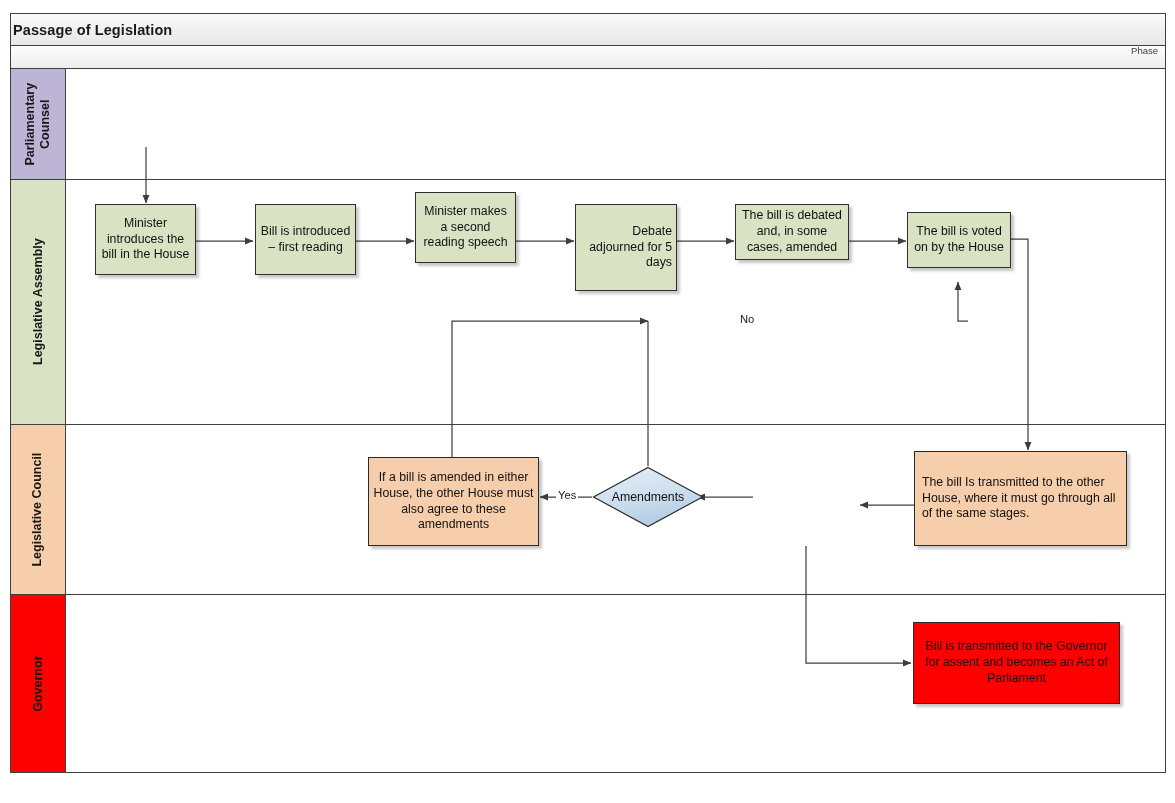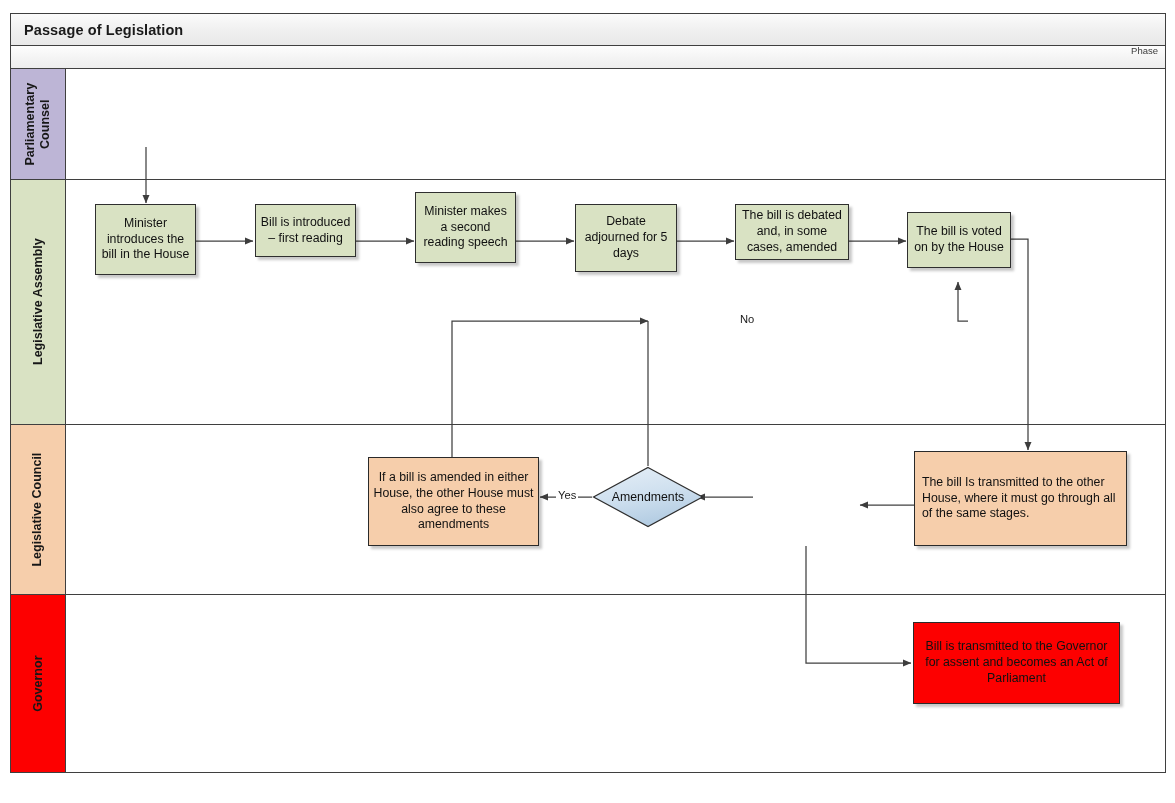--- a/index.html
+++ b/index.html
@@ -28,21 +28,21 @@
   
   .title-bar {
     position: absolute;
     left: 10px; top: 13px;
     width: 1156px; height: 33px;
     border: 1px solid #3f3f3f;
     background: linear-gradient(to bottom, #fbfbfb 0%, #efefef 55%, #e8e8e8 100%);
     display: flex; align-items: center;
   }
   .title-text {
-    padding-left: 13px;
+    padding-left: 2px;
     font-size: 14.5px;
     font-weight: bold;
     color: #1a1a1a;
     letter-spacing: .1px;
   }
 
   
   .phase-bar {
     position: absolute;
     left: 10px; top: 46px;
@@ -218,25 +218,25 @@
       <path d="M 806,546 L 806,663 L 911,663"></path>
     </g>
   </svg>
 
   <div class="edge-label" style="left:738px; top:313px;">No</div>
   <div class="edge-label" style="left:556px; top:489px;">Yes</div>
 
 
   <div class="node green" style="left:95px; top:204px; width:101px; height:71px;">Minister introduces the bill in the House</div>
 
-  <div class="node green" style="left:255px; top:204px; width:101px; height:53px;">Bill is introduced – first reading</div>
+  <div class="node green" style="left:255px; top:204px; width:101px; height:71px;">Bill is introduced – first reading</div>
 
   <div class="node green" style="left:415px; top:192px; width:101px; height:71px;">Minister makes a second reading speech</div>
 
-  <div class="node green" style="left:575px; top:204px; width:102px; height:68px;">Debate adjourned for 5 days</div>
+  <div class="node green" style="left:575px; top:204px; width:102px; height:87px;text-align:right;">Debate adjourned for 5 days</div>
 
   <div class="node green" style="left:735px; top:204px; width:114px; height:56px;">The bill is debated and, in some cases, amended</div>
 
   <div class="node orange" style="left:368px; top:457px; width:171px; height:89px;">If a bill is amended in either House, the other House must also agree to these amendments</div>
 
   <div class="node green" style="left:907px; top:212px; width:104px; height:56px;">The bill is voted on by the House</div>
 
   <div class="diamond" style="left:592px; top:466px; width:112px; height:62px;">
     <svg width="112" height="62" viewBox="0 0 112 62">
       <defs>

